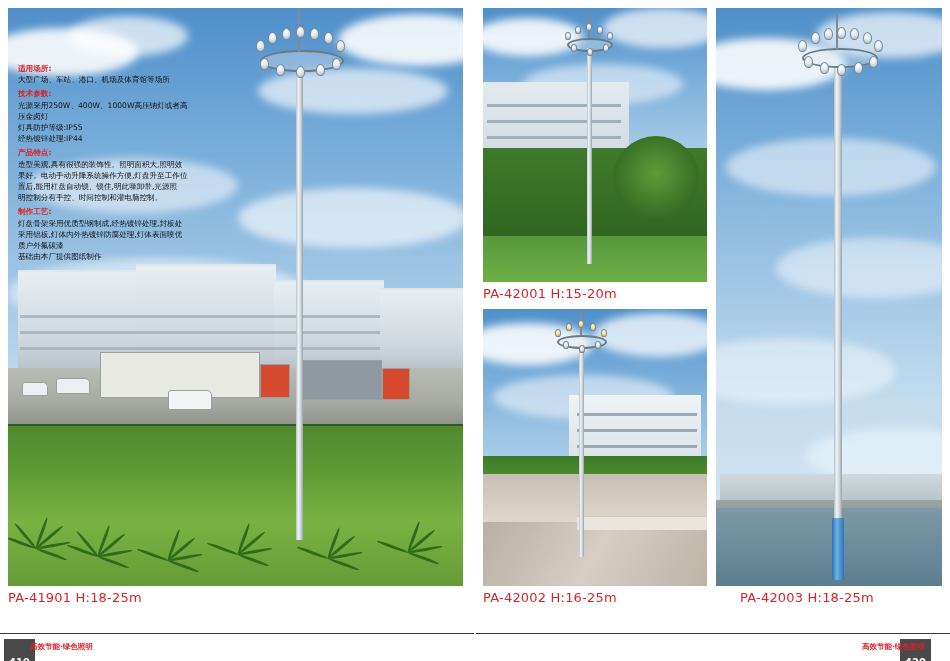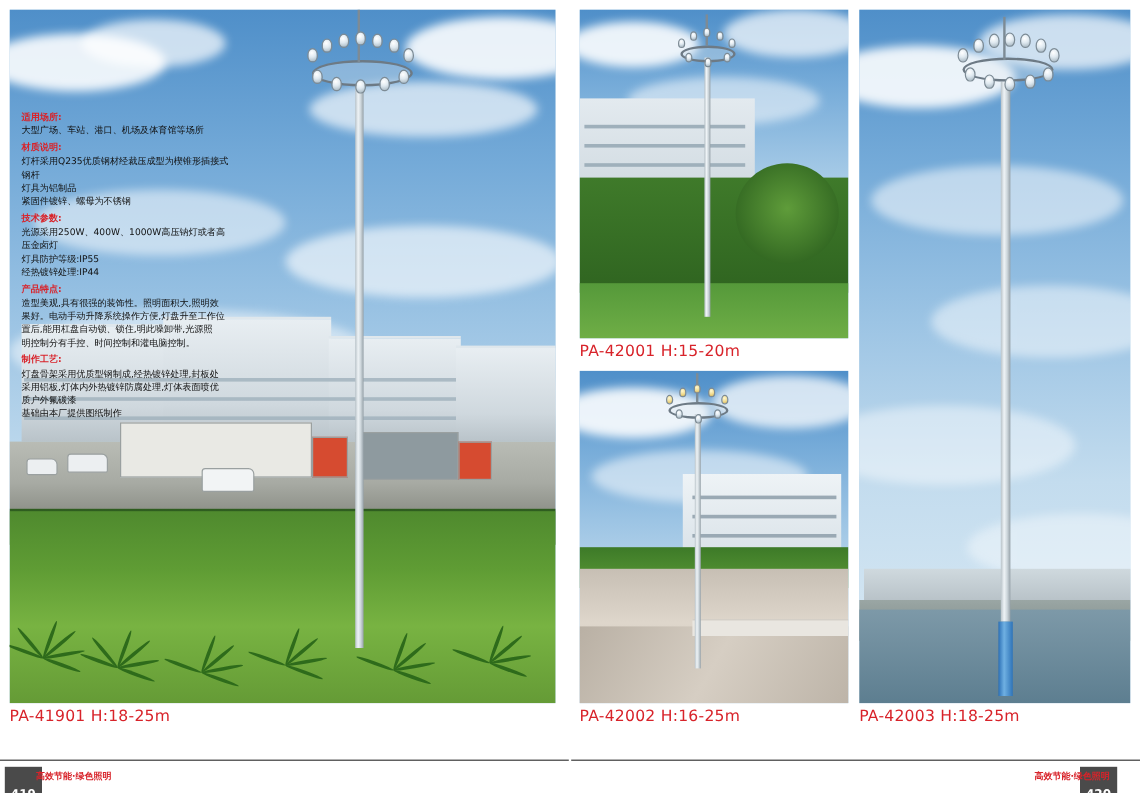--- a/index.html
+++ b/index.html
@@ -157,21 +157,20 @@
 
   
   .text-col {
     position: absolute;
     left: 18px; top: 60px;
     width: 175px;
     z-index: 20;
     font-size: 7.6px;
     line-height: 11.2px;
     color: #111;
-    margin-top: 29px;
   }
   .text-col .sec {
     color: #d8232a;
     font-weight: bold;
     margin-top: 3px;
   }
   .text-col .ln { color: #111; }
   .text-col .blk { margin-bottom: 1px; }
 
   
@@ -179,21 +178,21 @@
     position: absolute;
     font-size: 13px;
     font-weight: normal;
     color: #d8232a;
     white-space: nowrap;
     letter-spacing: 0.2px;
   }
   #cap1 { left: 8px; top: 590px; }
   #cap2 { left: 483px; top: 286px; }
   #cap3 { left: 483px; top: 590px; text-align: center; }
-  #cap4 { left: 716px; top: 590px; }
+  #cap4 { left: 740px; top: 590px; }
 
   
   .footer {
     position: absolute;
     left: 0; bottom: 0;
     width: 950px; height: 28px;
     border-top: 1px solid #3a3a3a;
   }
   .pagenum {
     position: absolute;
@@ -318,26 +317,20 @@
       <div class="bulb" style="left:288px;top:58px;"></div>
       <div class="bulb" style="left:308px;top:56px;"></div>
       <div class="bulb" style="left:324px;top:50px;"></div>
     </div>
   </div>
 
   <div class="text-col">
     <div class="blk">
       <div class="sec">适用场所:</div>
       <div class="ln">大型广场、车站、港口、机场及体育馆等场所</div>
-    </div>
-    <div class="blk">
-      <div class="sec">材质说明:</div>
-      <div class="ln">灯杆采用Q235优质钢材经裁压成型为楔锥形插接式钢杆</div>
-      <div class="ln">灯具为铝制品</div>
-      <div class="ln">紧固件镀锌、螺母为不锈钢</div>
     </div>
     <div class="blk">
       <div class="sec">技术参数:</div>
       <div class="ln">光源采用250W、400W、1000W高压钠灯或者高压金卤灯</div>
       <div class="ln">灯具防护等级:IP55</div>
       <div class="ln">经热镀锌处理:IP44</div>
     </div>
     <div class="blk">
       <div class="sec">产品特点:</div>
       <div class="ln">造型美观,具有很强的装饰性。照明面积大,照明效</div>

